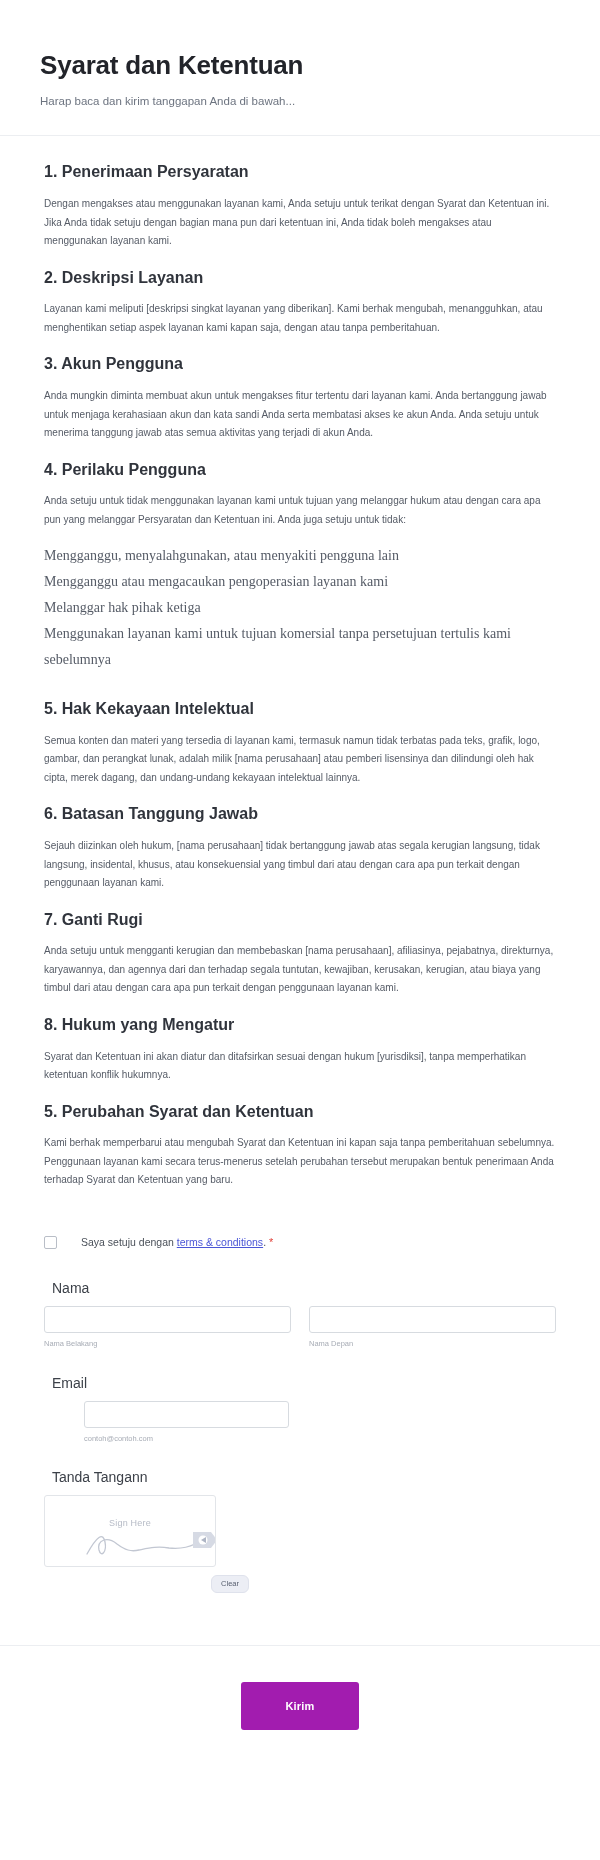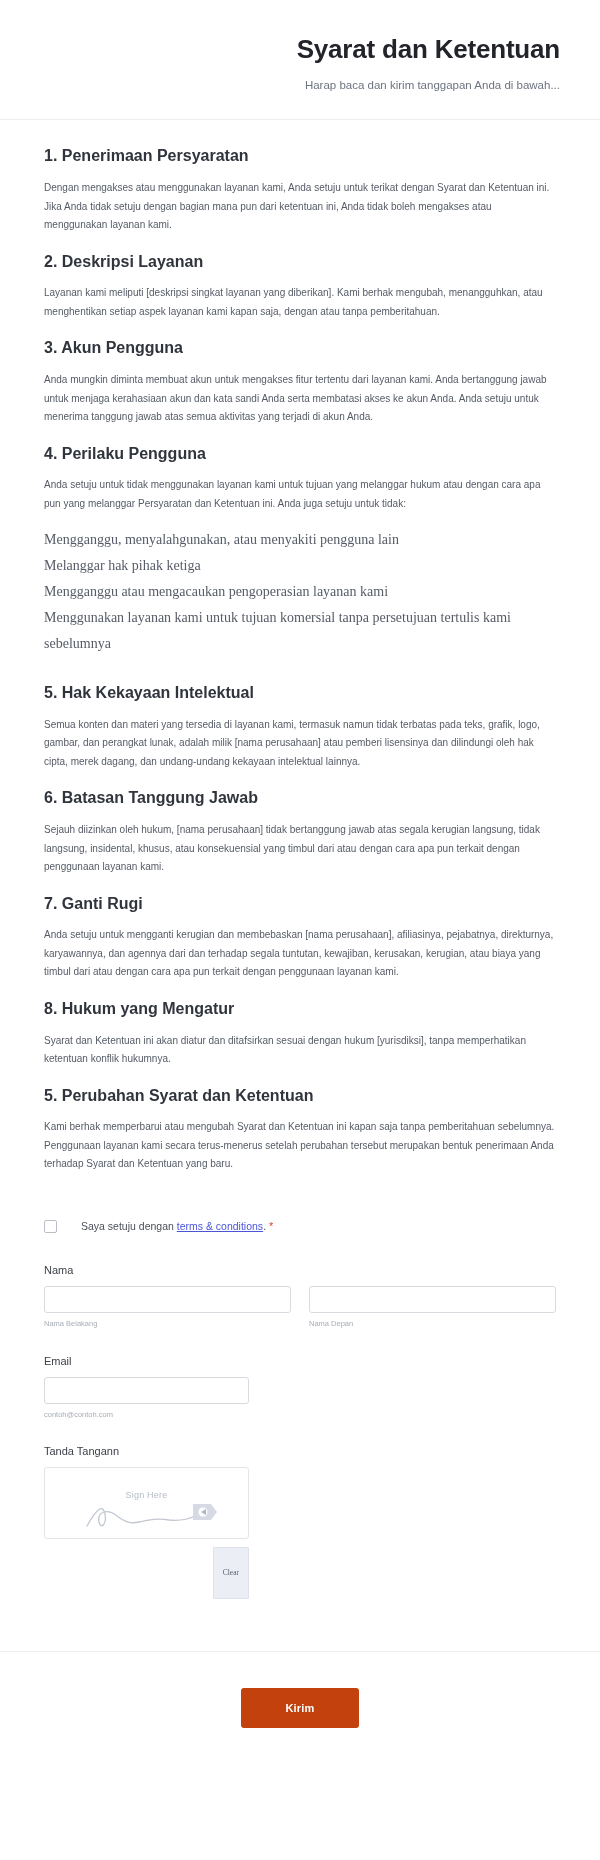--- a/index.html
+++ b/index.html
@@ -9,22 +9,22 @@
     min-height: 1860px;
     background: #ffffff;
     font-family: "Liberation Sans", sans-serif;
     color: #3d4450;
     -webkit-font-smoothing: antialiased;
   }
   .page { width: 600px; min-height: 1860px; display: flex; flex-direction: column; }
 
   
   .form-header {
-    padding: 34px 40px 26px 40px;
-    text-align: right;
+    padding: 50px 40px 26px 40px;
+    text-align: left;
     border-bottom: 1px solid #eceef1;
   }
   .form-title {
     font-size: 26px;
     font-weight: 700;
     color: #22242a;
     letter-spacing: -0.2px;
     margin: 0 0 12px 0;
     line-height: 1.2;
   }
@@ -78,23 +78,23 @@
   .terms-link {
     color: #4a55d6;
     text-decoration: underline;
   }
   .required-star { color: #e1413a; margin-left: 3px; font-size: 11px; }
 
   
   .fields { padding: 26px 44px 0 44px; }
   .field-group { margin-bottom: 26px; }
   .field-label {
-    font-size: 11px;
+    font-size: 14px;
     color: #3c4149;
-    margin: 0 0 10px 0;
+    margin: 0 0 10px 8px;
     font-weight: 400;
   }
   .field-row { display: flex; gap: 18px; }
   .field-col { flex: 1 1 0; min-width: 0; }
   .text-input {
     width: 100%;
     height: 27px;
     border: 1px solid #d7dbe0;
     border-radius: 3px;
     background: #fff;
@@ -104,25 +104,25 @@
     padding: 0 8px;
     outline: none;
     display: block;
   }
   .sub-label {
     font-size: 7.5px;
     color: #a8adb6;
     margin-top: 6px;
     line-height: 1.3;
   }
-  .email-input-wrap { width: 205px; }
+  .email-input-wrap { width: 205px; margin-left: 40px; }
 
   
   .sig-box {
-    width: 205px;
+    width: 172px;
     height: 72px;
     border: 1px solid #e2e5e9;
     border-radius: 3px;
     background: #fff;
     position: relative;
     overflow: hidden;
   }
   .sig-hint {
     position: absolute;
     top: 22px;
@@ -137,39 +137,39 @@
     width: 205px;
     display: flex;
     justify-content: flex-end;
     margin-top: 8px;
   }
   .clear-btn {
     font-size: 7.5px;
     color: #596070;
     background: #eceef5;
     border: 1px solid #dfe2ec;
-    border-radius: 1px;
-    padding: 20px 9px;
+    border-radius: 6px;
+    padding: 3px 9px;
     line-height: 1.3;
-    font-family: Liberation Serif, serif;
+    font-family: Liberation Sans, sans-serif;
     cursor: pointer;
   }
 
   
   .form-footer {
     margin-top: 26px;
     border-top: 1px solid #eceef1;
     padding: 36px 44px 40px 44px;
     display: flex;
     justify-content: center;
   }
   .submit-btn {
     width: 118px;
-    height: 40px;
-    background: #c2410c;
+    height: 48px;
+    background: #a21caf;
     border: none;
     border-radius: 3px;
     color: #ffffff;
     font-size: 11px;
     font-weight: 700;
     font-family: "Liberation Sans", sans-serif;
     cursor: pointer;
     letter-spacing: 0.2px;
   }
 </style>
@@ -198,22 +198,22 @@
     <div class="tsection">
       <p class="theading">3. Akun Pengguna</p>
       <p class="tpara">Anda mungkin diminta membuat akun untuk mengakses fitur tertentu dari layanan kami. Anda bertanggung jawab untuk menjaga kerahasiaan akun dan kata sandi Anda serta membatasi akses ke akun Anda. Anda setuju untuk menerima tanggung jawab atas semua aktivitas yang terjadi di akun Anda.</p>
     </div>
 
     <div class="tsection">
       <p class="theading">4. Perilaku Pengguna</p>
       <p class="tpara">Anda setuju untuk tidak menggunakan layanan kami untuk tujuan yang melanggar hukum atau dengan cara apa pun yang melanggar Persyaratan dan Ketentuan ini. Anda juga setuju untuk tidak:</p>
       <ul class="tlist">
         <li>Mengganggu, menyalahgunakan, atau menyakiti pengguna lain</li>
+        <li>Mengganggu atau mengacaukan pengoperasian layanan kami</li>
         <li>Melanggar hak pihak ketiga</li>
-        <li>Mengganggu atau mengacaukan pengoperasian layanan kami</li>
         <li>Menggunakan layanan kami untuk tujuan komersial tanpa persetujuan tertulis kami sebelumnya</li>
       </ul>
     </div>
 
     <div class="tsection" style="margin-top:26px;">
       <p class="theading">5. Hak Kekayaan Intelektual</p>
       <p class="tpara">Semua konten dan materi yang tersedia di layanan kami, termasuk namun tidak terbatas pada teks, grafik, logo, gambar, dan perangkat lunak, adalah milik [nama perusahaan] atau pemberi lisensinya dan dilindungi oleh hak cipta, merek dagang, dan undang-undang kekayaan intelektual lainnya.</p>
     </div>
 
     <div class="tsection">

